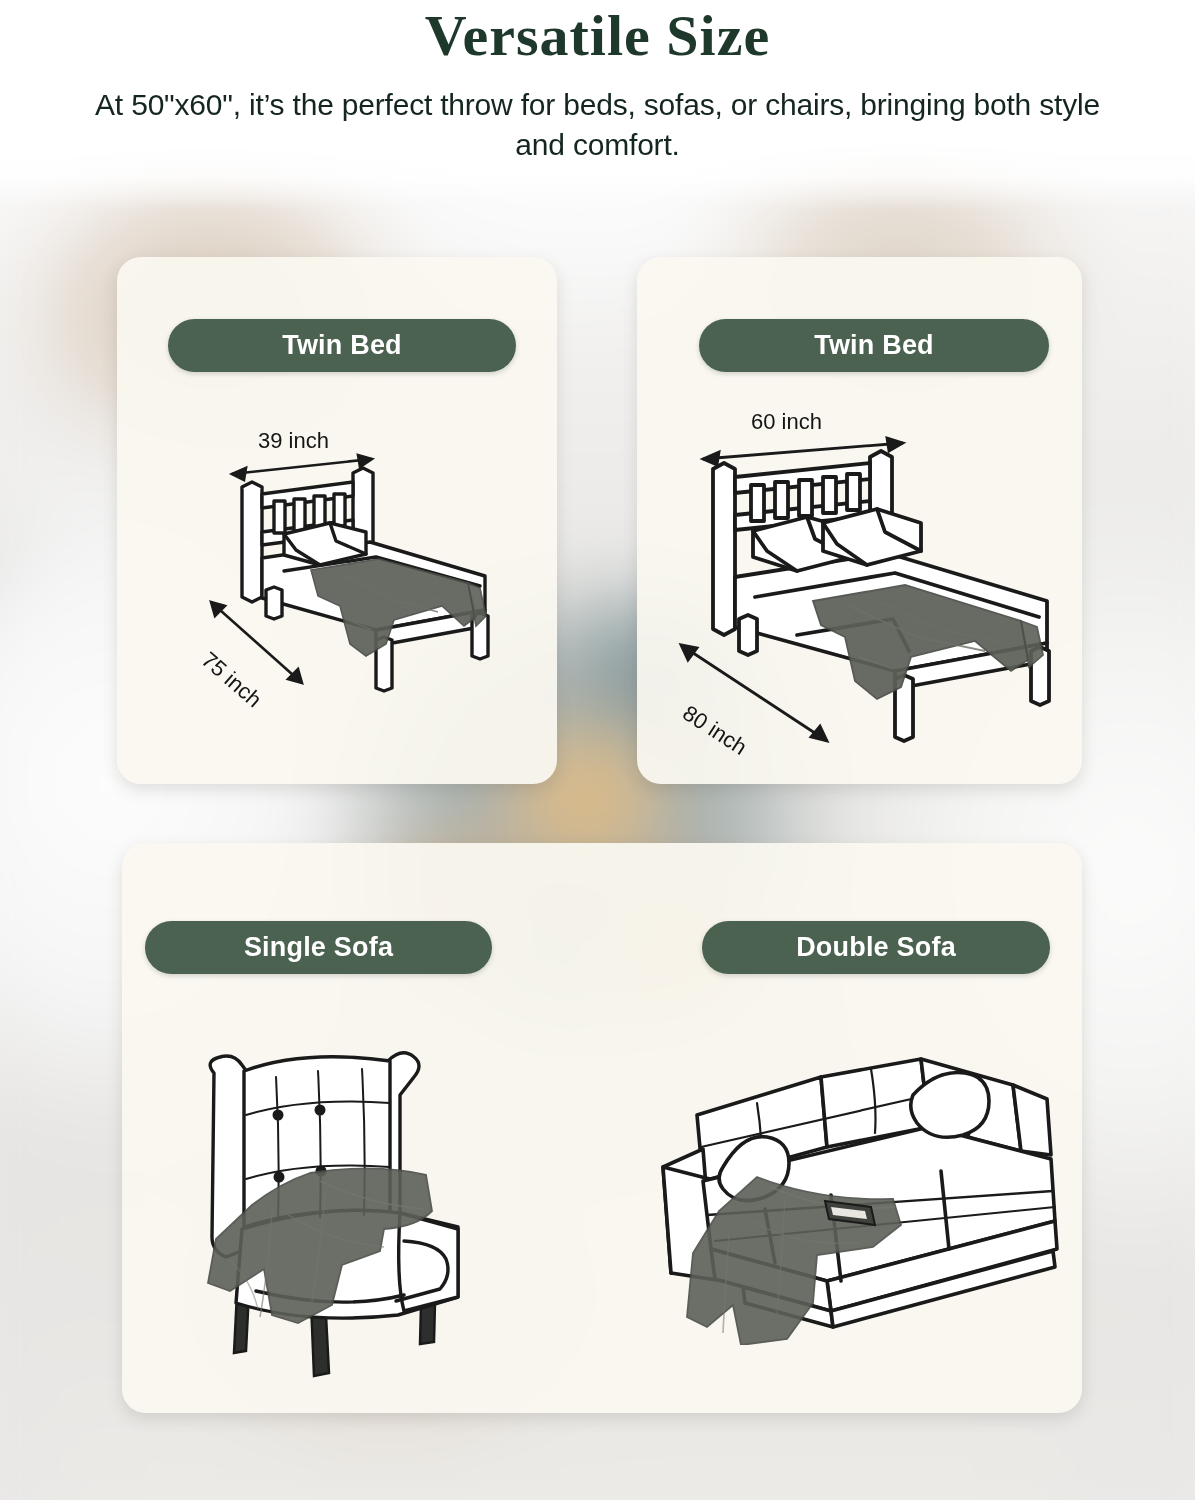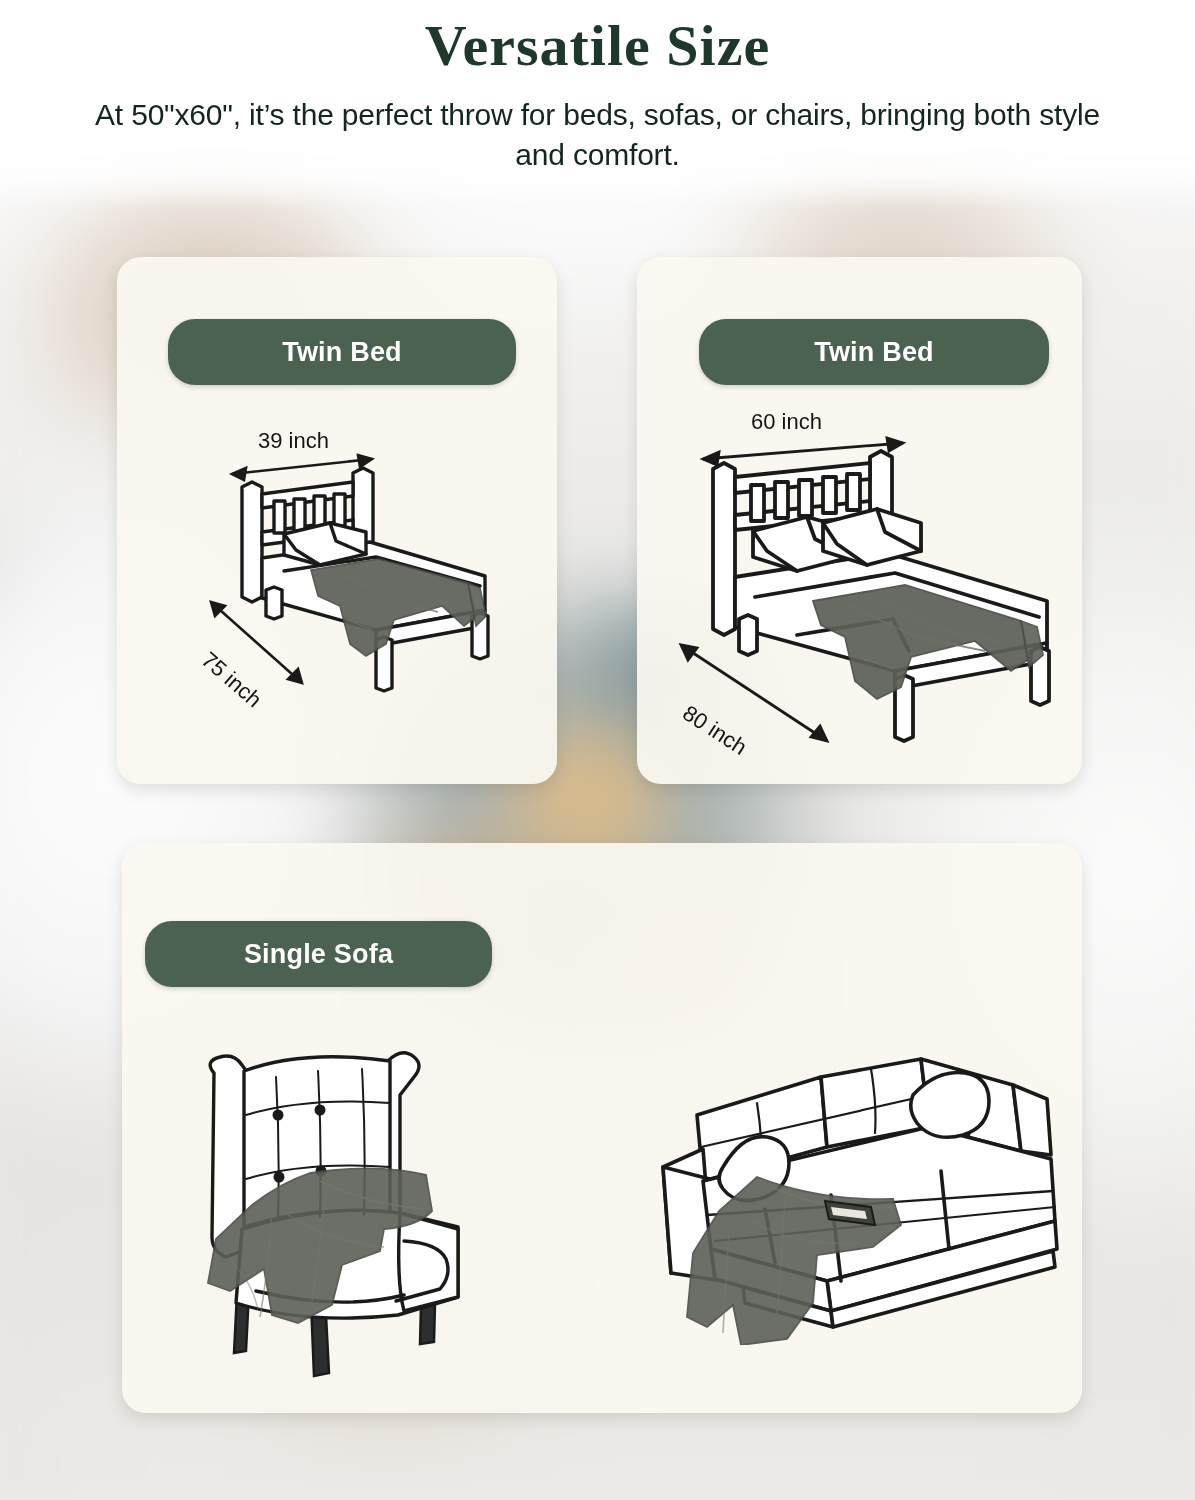--- a/index.html
+++ b/index.html
@@ -117,21 +117,21 @@
     text-align: center;
   }
   .header-scrim {
     position: absolute;
     left: 0; top: 0; width: 1195px; height: 210px;
     background: linear-gradient(180deg, #ffffff 0%, #ffffff 62%, rgba(255,255,255,0.80) 84%, rgba(255,255,255,0) 100%);
     z-index: -1;
   }
   .page-title {
     margin: 0;
-    padding-top: 16px;
+    padding-top: 6px;
     font-family: "Liberation Serif", "DejaVu Serif", serif;
     font-size: 58px;
     font-weight: 700;
     letter-spacing: 1px;
     color: #1f382c;
     line-height: 1.05;
   }
   .page-subtitle {
     margin: 18px auto 0;
     width: 1010px;
@@ -154,21 +154,21 @@
   #card-twin   { left: 117px; top: 257px; width: 440px; height: 527px; }
   #card-queen  { left: 637px; top: 257px; width: 445px; height: 527px; }
   #card-sofas  { left: 122px; top: 843px; width: 960px; height: 570px; }
 
   
   .pill {
     position: absolute;
     display: flex;
     align-items: center;
     justify-content: center;
-    height: 66px;
+    height: 53px;
     border-radius: 27px;
     background: #4c6250;
     color: #ffffff;
     font-family: "Liberation Sans", sans-serif;
     font-size: 27px;
     font-weight: 700;
     letter-spacing: 0.2px;
     z-index: 4;
     box-shadow: 0 2px 5px rgba(60,70,60,0.22);
   }
@@ -223,20 +223,21 @@
     <p class="page-subtitle">At 50"x60", it’s the perfect throw for beds, sofas, or chairs, bringing both style and comfort.</p>
   </div>
 
   <div class="card" id="card-twin"></div>
   <div class="card" id="card-queen"></div>
   <div class="card" id="card-sofas"></div>
 
   <div class="pill" id="pill-twin">Twin Bed</div>
   <div class="pill" id="pill-queen">Twin Bed</div>
   <div class="pill" id="pill-single">Single Sofa</div>
+  <div class="pill" id="pill-double">Double Sofa</div>
 
   <svg class="illus" id="illus-twin" viewBox="0 0 380 290">
     <g fill="none" stroke="#1a1a1a" stroke-width="3.4" stroke-linejoin="round" stroke-linecap="round">
 
       <path d="M62 57 l10 -5 10 5 v110 l-10 5 -10 -5 z" fill="#ffffff"></path>
       <path d="M173 43 l10 -5 10 5 v72 l-10 5 -10 -5 z" fill="#ffffff"></path>
 
       <path d="M82 64 L173 52 v14 L82 78 z" fill="#ffffff"></path>
       <path d="M82 102 L173 90 v13 L82 115 z" fill="#ffffff"></path>
 

